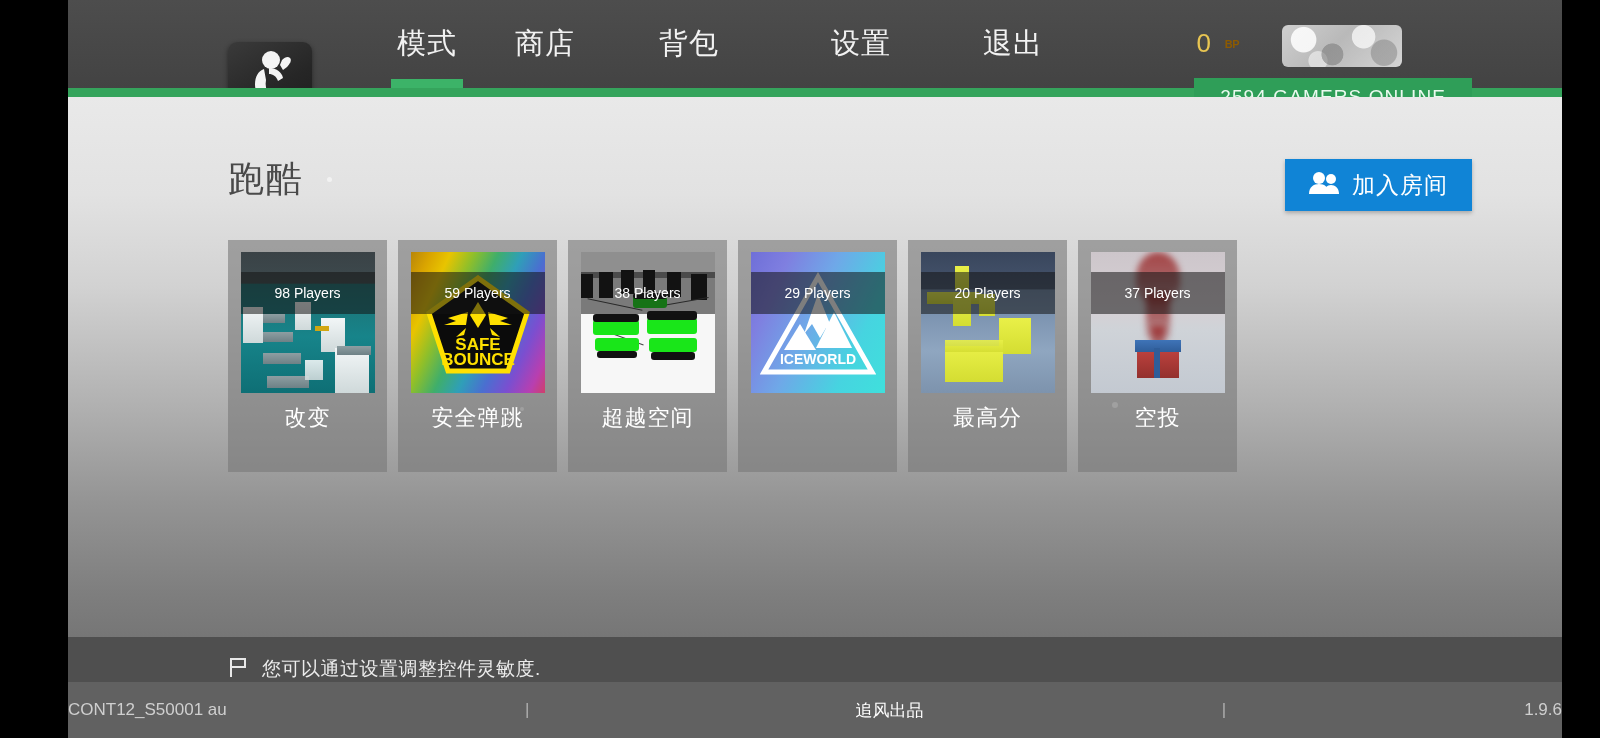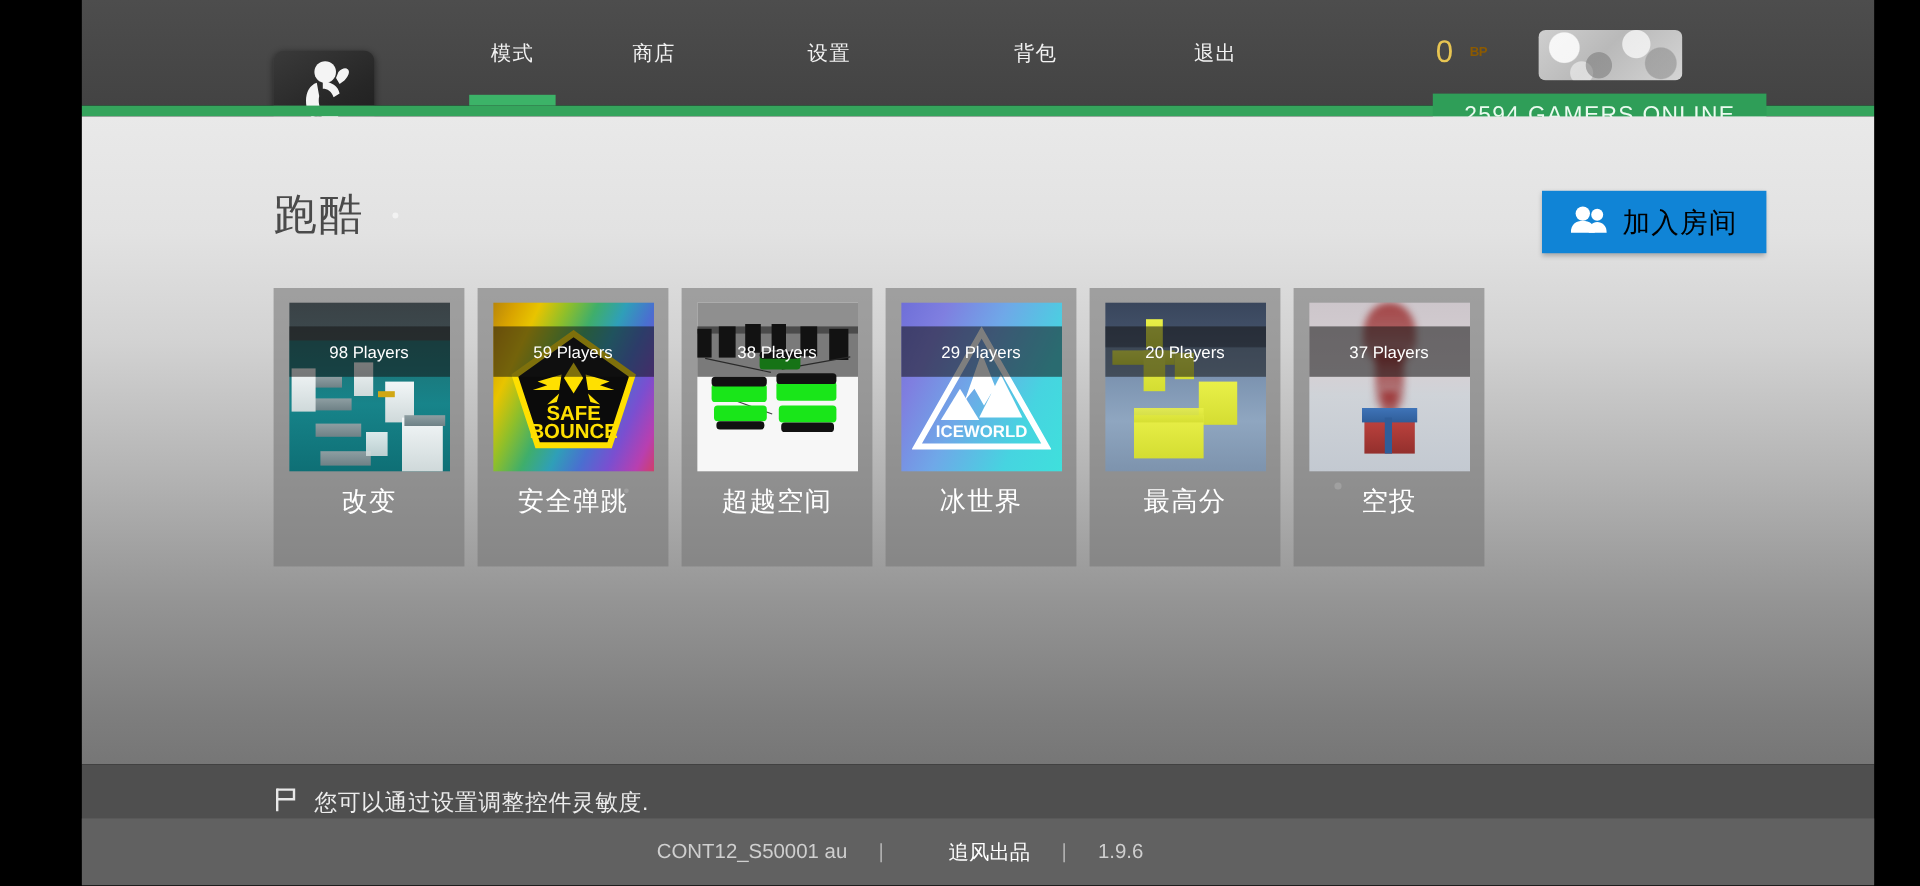--- a/index.html
+++ b/index.html
@@ -38,21 +38,21 @@
     overflow:hidden;
   }
   #logo-tile svg { position:absolute; left:10px; top:6px; }
 
   #nav {
     position:absolute; left:300px; top:0; height:88px;
     display:flex; align-items:center;
   }
   .nav-item {
     position:relative; height:88px; display:flex; align-items:center;
-    color:#f2f2f2; font-size:17px; letter-spacing:1px; cursor:pointer;
+    color:#f2f2f2; font-size:29px; letter-spacing:1px; cursor:pointer;
     padding:0 6px;
   }
   .nav-underline {
     position:absolute; bottom:0; left:50%; transform:translateX(-50%);
     width:72px; height:9px; background:#3cb368; display:none;
   }
   .nav-item.active .nav-underline { display:block; }
 
   
   #currency {
@@ -107,21 +107,21 @@
   }
 
   #join-room {
     position:absolute; right:90px; top:62px;
     height:52px; padding:0 24px;
     background:#1084d6;
     display:flex; align-items:center; gap:13px;
     cursor:pointer;
     box-shadow:0 2px 4px rgba(0,0,0,.25);
   }
-  #join-room .label { color:#000000; font-size:23px; letter-spacing:1px; }
+  #join-room .label { color:#ffffff; font-size:23px; letter-spacing:1px; }
 
   
   #cards {
     position:absolute; left:160px; top:143px;
     display:flex; gap:11px;
   }
   .card {
     width:159px; height:232px;
     background:rgba(120,120,120,.60);
     cursor:pointer;
@@ -222,22 +222,22 @@
     background:#4f4f4f;
     display:flex; align-items:center;
   }
   #tipbar .flag { margin-left:160px; margin-right:14px; }
   #tip-text { color:#ececec; font-size:19px; letter-spacing:.5px; }
 
   
   #footer {
     position:absolute; left:0; top:682px; width:1494px; height:56px;
     background:#616161;
-    display:flex; align-items:center; justify-content:center;
-    padding-right:130px; gap:0;
+    display:flex; align-items:center; justify-content:space-between;
+    gap:0;
   }
   #footer .fitem { color:#cfcfcf; font-size:17px; }
   #footer .fsep { color:#b0b0b0; font-size:17px; padding:0 26px; }
   #footer .fstudio { color:#ffffff; font-size:17px;margin-left:28px; }
   #footer .fver { color:#cfcfcf; font-size:17px; }
 
   .dot {
     position:absolute; border-radius:50%; background:rgba(255,255,255,.55);
   }
 </style>
@@ -268,26 +268,26 @@
 
       <div id="nav">
         <div class="nav-item active" style="width:118px;justify-content:center">
           <span>模式</span>
           <span class="nav-underline"></span>
         </div>
         <div class="nav-item" style="width:118px;justify-content:center">
           <span>商店</span>
 
         </div>
+        <div class="nav-item" style="width:170px;justify-content:center">
+          <span>背包</span>
+
+        </div>
         <div class="nav-item" style="width:174px;justify-content:center">
           <span>设置</span>
-
-        </div>
-        <div class="nav-item" style="width:170px;justify-content:center">
-          <span>背包</span>
 
         </div>
         <div class="nav-item" style="width:130px;justify-content:center">
           <span>退出</span>
 
         </div>
       </div>
 
       <div id="currency">
         <span id="coin-count">0</span>
@@ -406,21 +406,20 @@
               <svg class="tri" width="116" height="106" viewBox="0 0 116 106">
                 <polygon points="58,5 112,100 4,100" fill="none" stroke="#ffffff" stroke-width="5"></polygon>
                 <path d="M58 22 L74 62 L66 56 L60 66 L52 52 L44 62 Z" fill="#ffffff"></path>
                 <path d="M74 40 L92 76 L56 76 Z" fill="#ffffff"></path>
                 <path d="M40 52 L56 78 L24 78 Z" fill="#ffffff"></path>
                 <text x="58" y="92" font-family="Liberation Sans, sans-serif" font-size="14" font-weight="bold" fill="#ffffff" text-anchor="middle">ICEWORLD</text>
               </svg>
             </div>
             <div class="players">29 Players</div>
           </div>
-          <div class="card-name">冰世界</div>
         </div>
 
         <div class="card">
           <div class="thumb">
             <div class="art art-score">
               <div class="yb" style="left:34px;top:14px;width:14px;height:24px;"></div>
               <div class="yb" style="left:6px;top:40px;width:52px;height:12px;"></div>
               <div class="yb" style="left:32px;top:40px;width:18px;height:34px;"></div>
               <div class="yb" style="left:58px;top:42px;width:16px;height:22px;"></div>
               <div class="yb" style="left:78px;top:66px;width:32px;height:36px;"></div>

